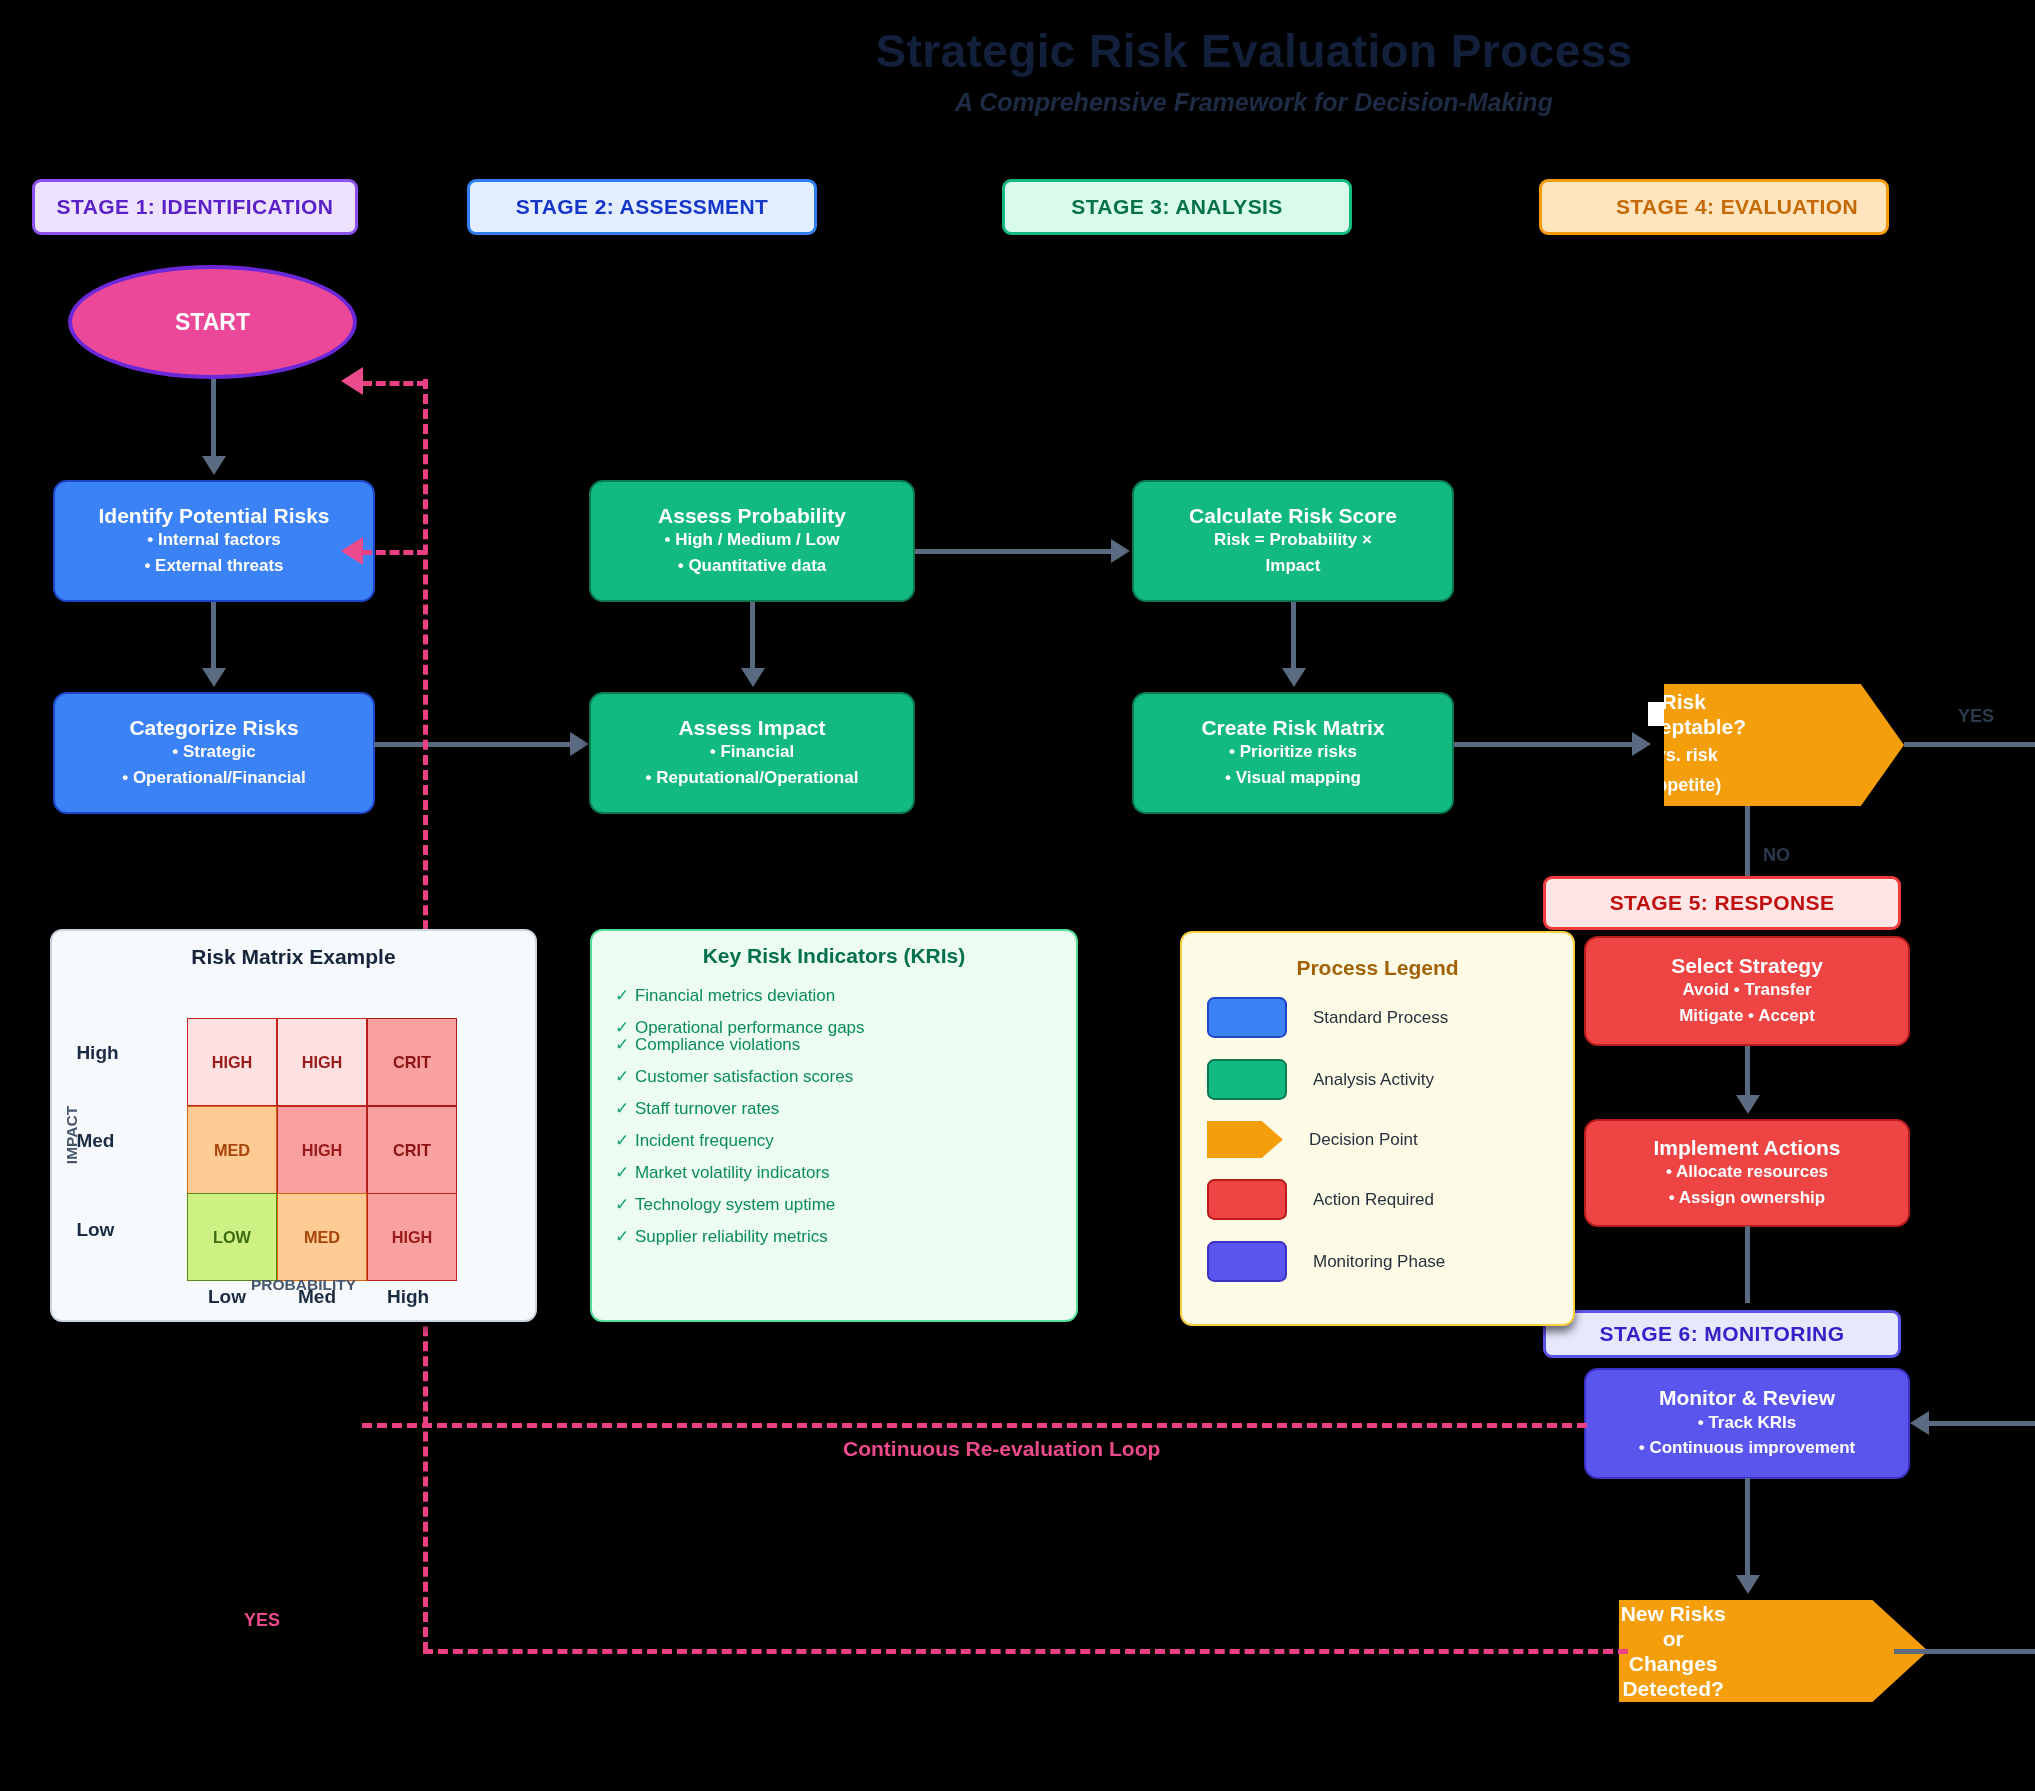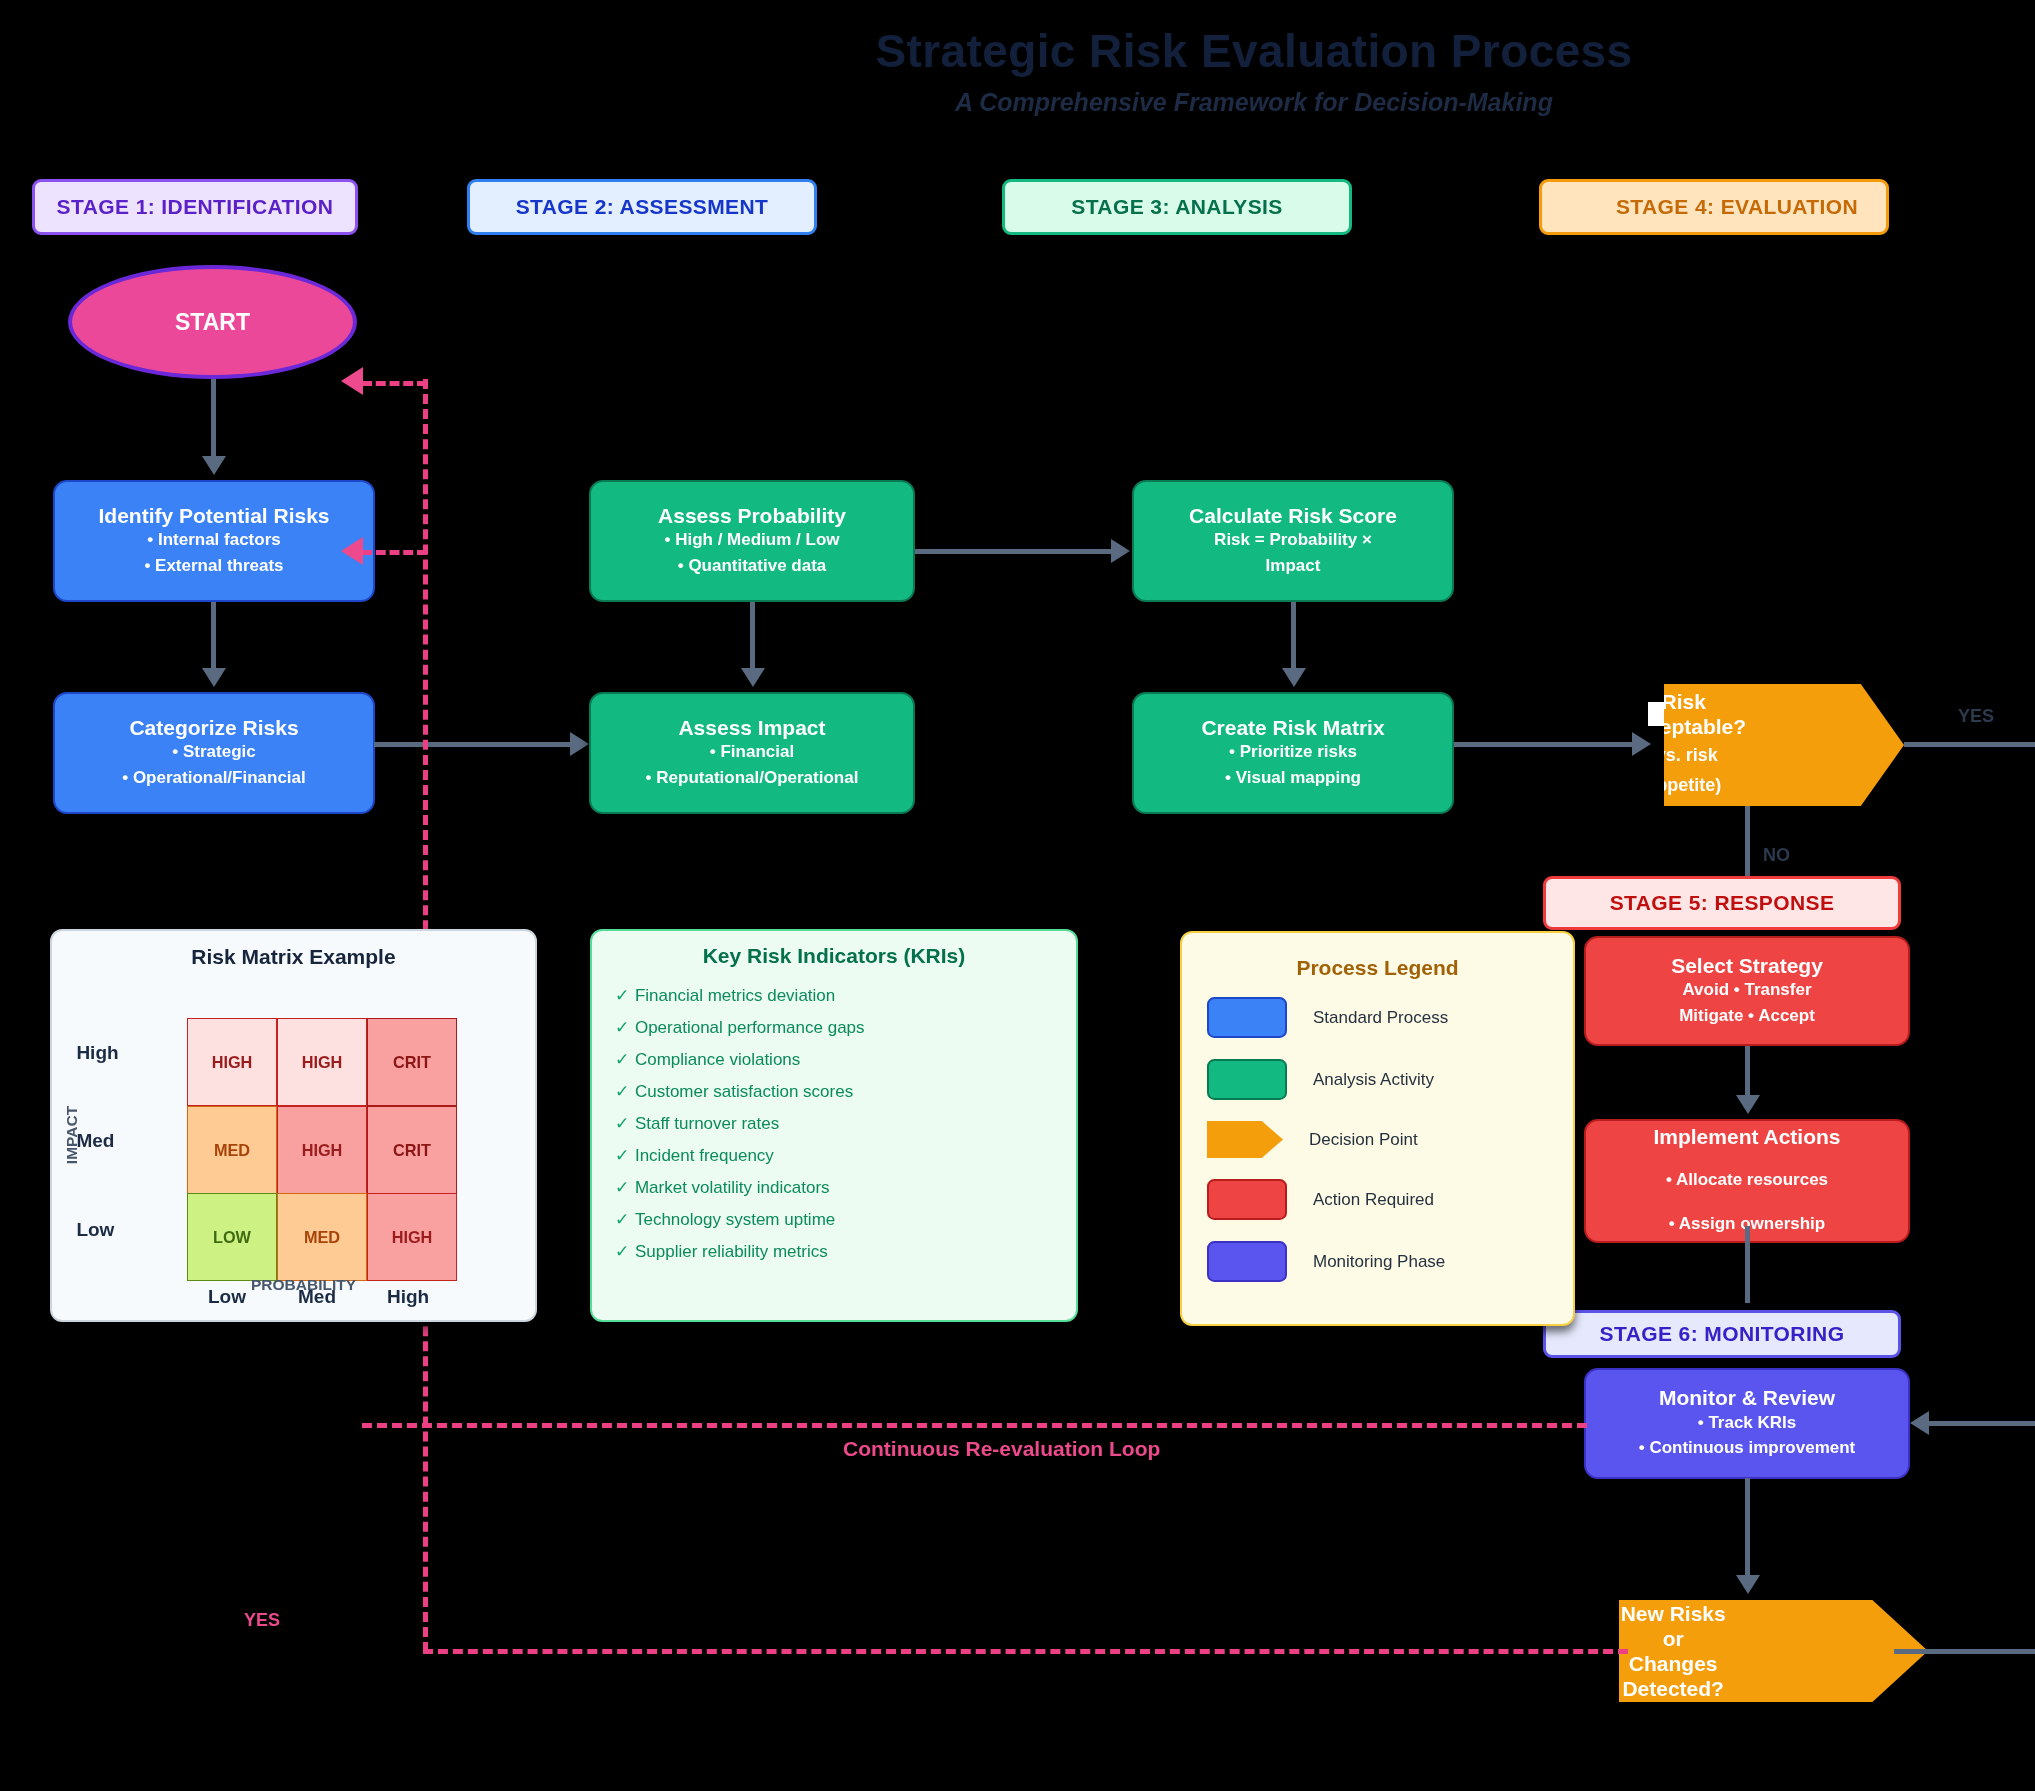--- a/index.html
+++ b/index.html
@@ -181,21 +181,21 @@
 
 <div class="abs node n-red" style="left:1584px;top:936px;width:326px;height:110px;">
   <div class="t">Select Strategy</div>
   <div class="s">Avoid • Transfer</div>
   <div class="s">Mitigate • Accept</div>
 </div>
 
 <div class="abs ln-v" style="left:1745px;top:1046px;height:57px;"></div>
 <div class="abs ah-d" style="left:1736px;top:1095px;"></div>
 
-<div class="abs node n-red" style="left:1584px;top:1119px;width:326px;height:124px;justify-content:space-between;">
+<div class="abs node n-red" style="left:1584px;top:1119px;width:326px;height:108px;">
   <div class="t">Implement Actions</div>
   <div class="s">• Allocate resources</div>
   <div class="s">• Assign ownership</div>
 </div>
 
 <div class="abs ln-v" style="left:1745px;top:1226px;height:77px;"></div>
 
 <div class="abs stage st-indigo" style="left:1543px;top:1310px;width:358px;height:48px;font-size:21px;">STAGE 6: MONITORING</div>
 
 <div class="abs node n-ind" style="left:1584px;top:1368px;width:326px;height:111px;">
@@ -248,21 +248,21 @@
   <div class="abs mx-lbl" style="left:156px;top:355px;">Low</div>
   <div class="abs mx-lbl" style="left:246px;top:355px;">Med</div>
   <div class="abs mx-lbl" style="left:335px;top:355px;">High</div>
   <div class="abs mx-axis" style="left:199px;top:345px;">PROBABILITY</div>
 </div>
 
 <div class="abs panel" id="kri-panel" style="left:590px;top:929px;width:488px;height:393px;">
   <div class="panel-ttl" id="kri-title">Key Risk Indicators (KRIs)</div>
   <div id="kri-list" style="margin-top:19px;">
       <div class="kri-item" style="margin-bottom: 15px;"><span class="kri-check">✓</span>Financial metrics deviation</div>
-      <div class="kri-item" style="margin-bottom: 15px;"><span class="kri-check">✓</span>Operational performance gaps</div>
+      <div class="kri-item" style=""><span class="kri-check">✓</span>Operational performance gaps</div>
       <div class="kri-item" style="margin-bottom: 15px;"><span class="kri-check">✓</span>Compliance violations</div>
       <div class="kri-item" style="margin-bottom: 15px;"><span class="kri-check">✓</span>Customer satisfaction scores</div>
       <div class="kri-item" style="margin-bottom: 15px;"><span class="kri-check">✓</span>Staff turnover rates</div>
       <div class="kri-item" style="margin-bottom: 15px;"><span class="kri-check">✓</span>Incident frequency</div>
       <div class="kri-item" style="margin-bottom: 15px;"><span class="kri-check">✓</span>Market volatility indicators</div>
       <div class="kri-item" style="margin-bottom: 15px;"><span class="kri-check">✓</span>Technology system uptime</div>
       <div class="kri-item" style="margin-bottom: 15px;"><span class="kri-check">✓</span>Supplier reliability metrics</div>
     </div>
 </div>
 

